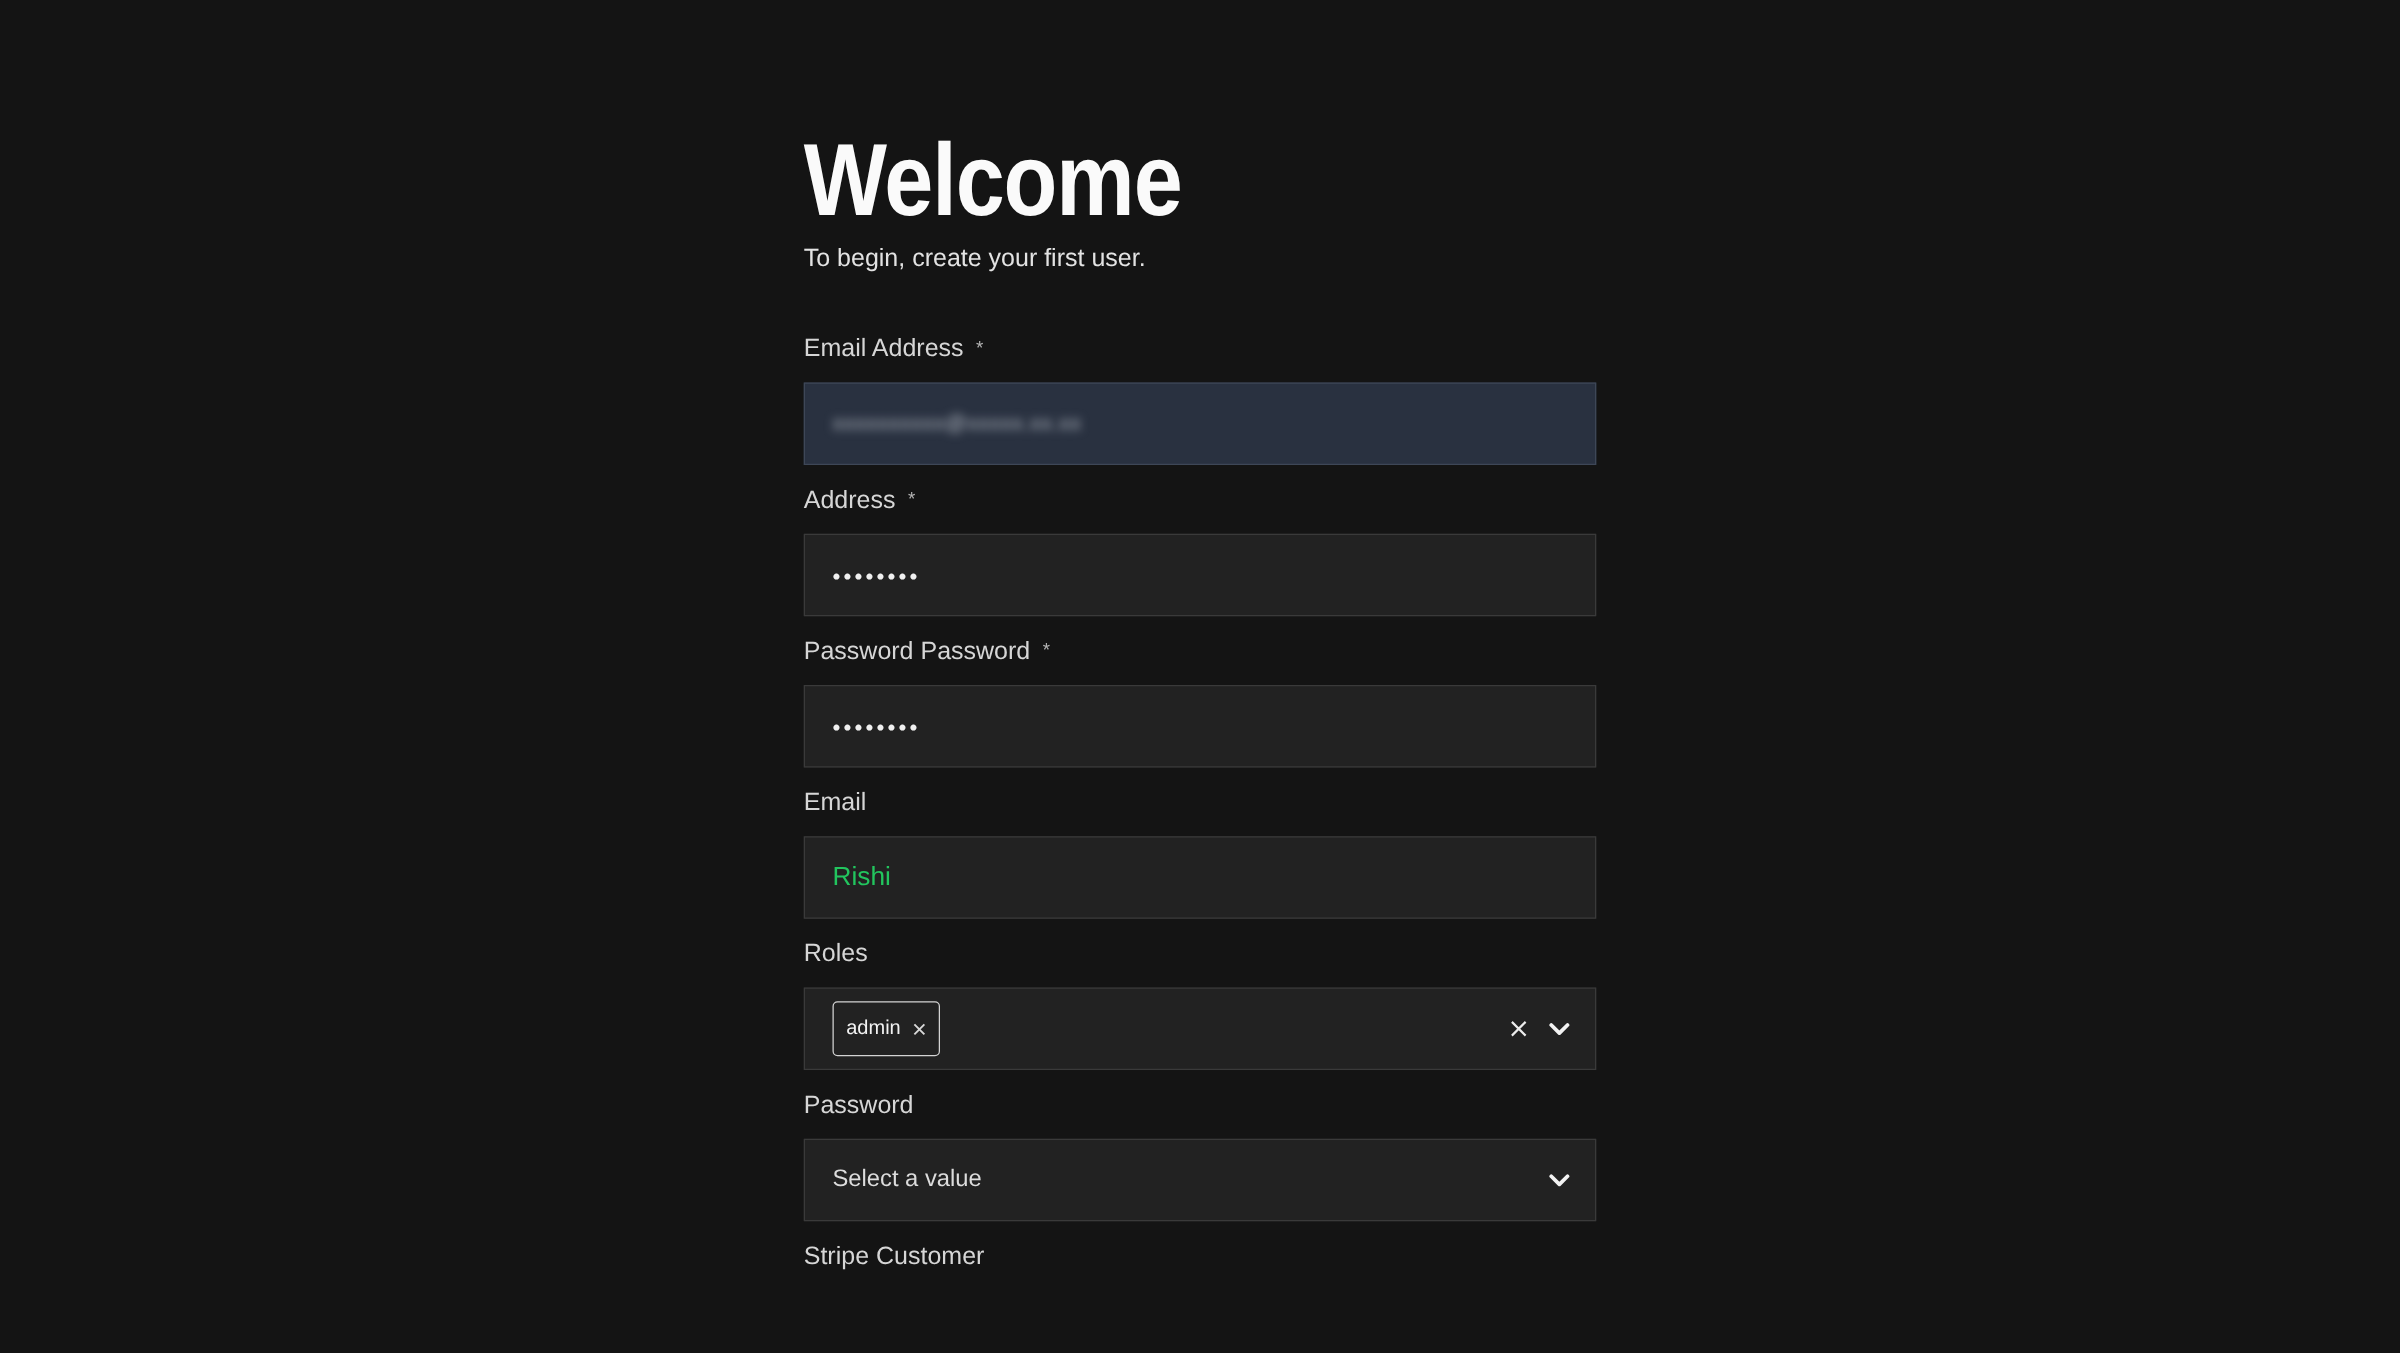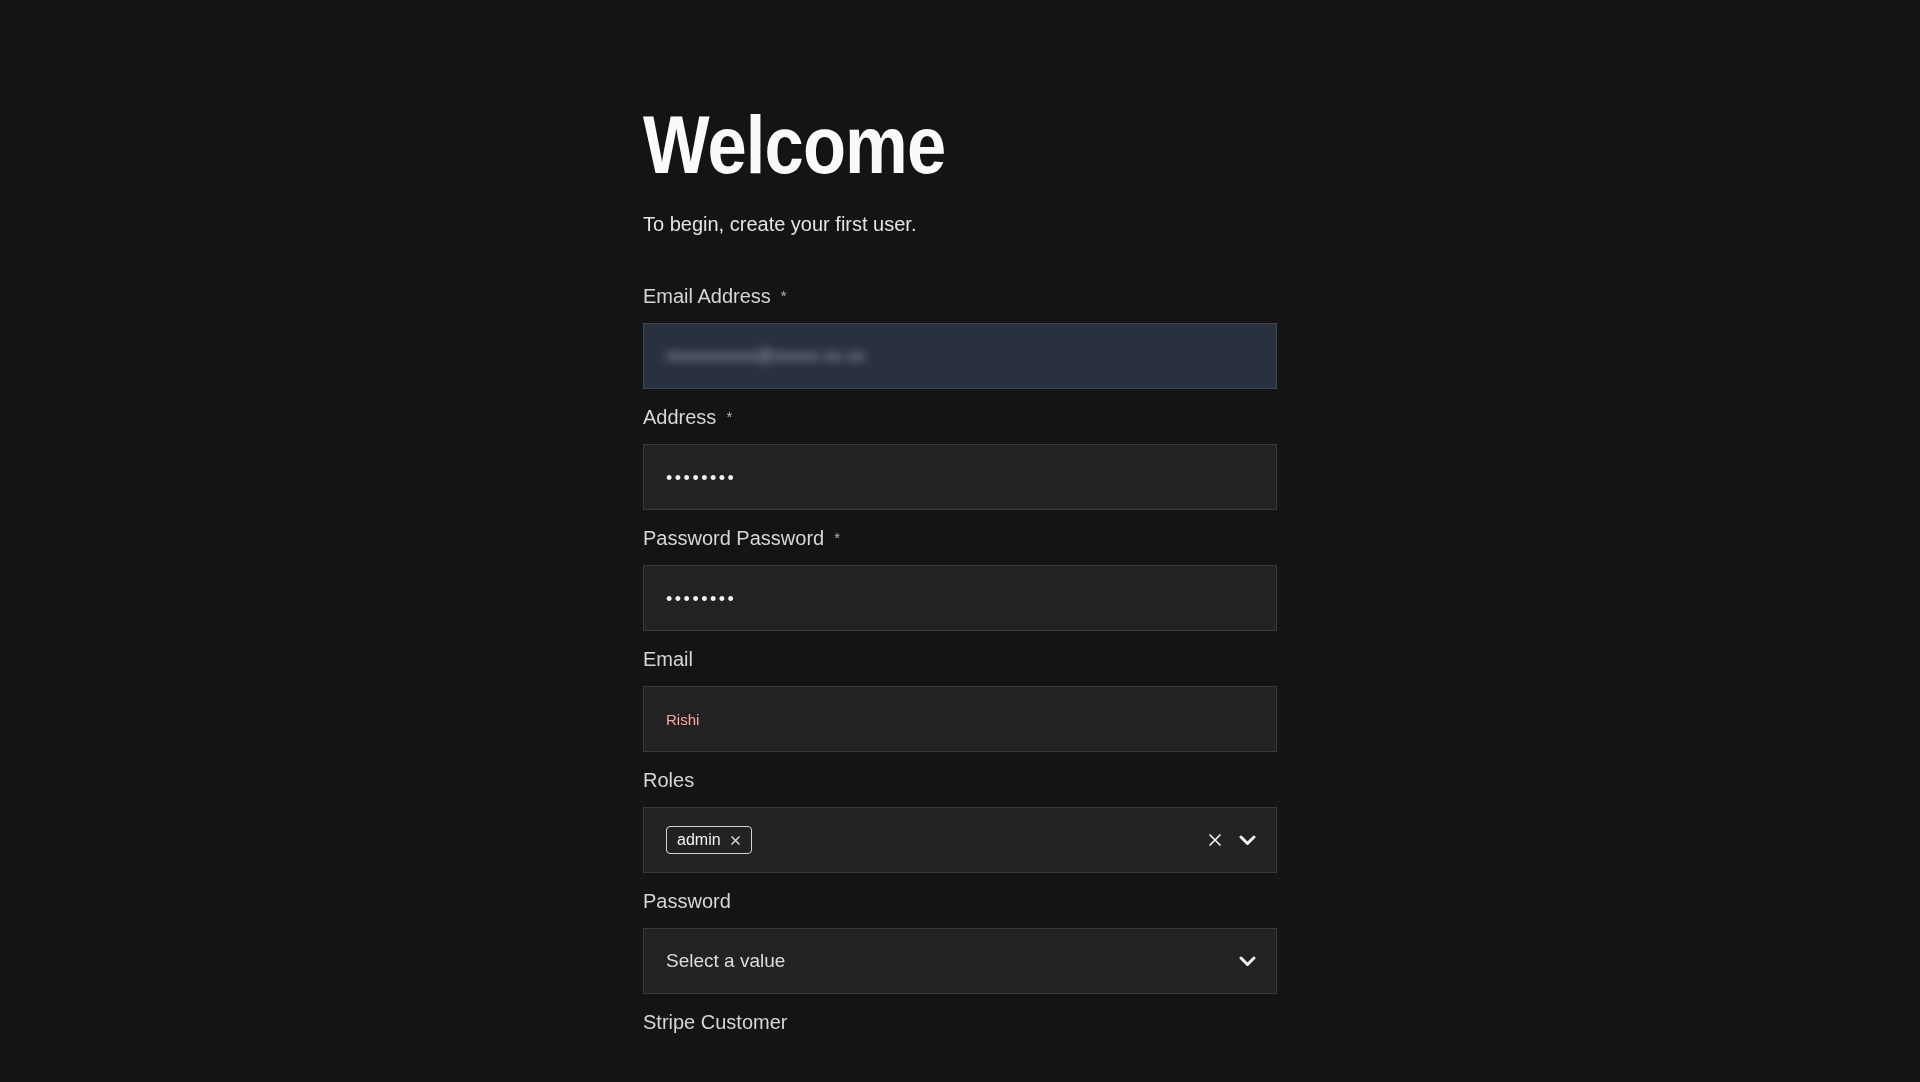--- a/index.html
+++ b/index.html
@@ -20,21 +20,21 @@
     font-size: 82px;
     font-weight: 700;
     line-height: 90px;
     color: #fafafa;
     letter-spacing: -1px;
     white-space: nowrap;
     transform: scaleX(0.86);
     transform-origin: left center;
   }
   p.subtitle {
-    margin: 24px 0 0 0;
+    margin: 7px 0 0 0;
     font-size: 20px;
     line-height: 21px;
     color: #e3e3e3;
   }
   form { margin-top: 51px; }
   .field { margin: 0 0 18px 0; }
   .field-label {
     display: flex;
     align-items: flex-start;
     gap: 10px;
@@ -69,37 +69,37 @@
     filter: blur(4px);
     user-select: none;
   }
   .dots {
     font-size: 18px;
     letter-spacing: 2.5px;
     color: #f0f0f0;
     transform: translateY(1px);
   }
   .value-text {
-    font-size: 15px;
-    color: #fca5a5;
+    font-size: 21px;
+    color: #22c55e;
   }
   .select {
     justify-content: space-between;
     cursor: pointer;
     padding-right: 20px;
   }
   .placeholder-text {
     font-size: 19px;
     color: #dcdcdc;
   }
   .pill {
     display: inline-flex;
     align-items: center;
     gap: 9px;
-    height: 28px;
+    height: 44px;
     padding: 0 10px;
     border: 1px solid #d4d4d4;
     border-radius: 4px;
     color: #f2f2f2;
     font-size: 16px;
     cursor: pointer;
     background: transparent;
   }
   .select-controls {
     display: flex;

